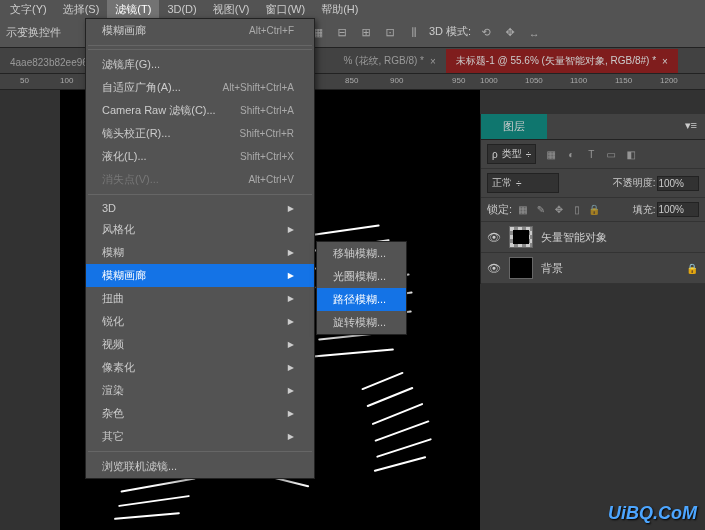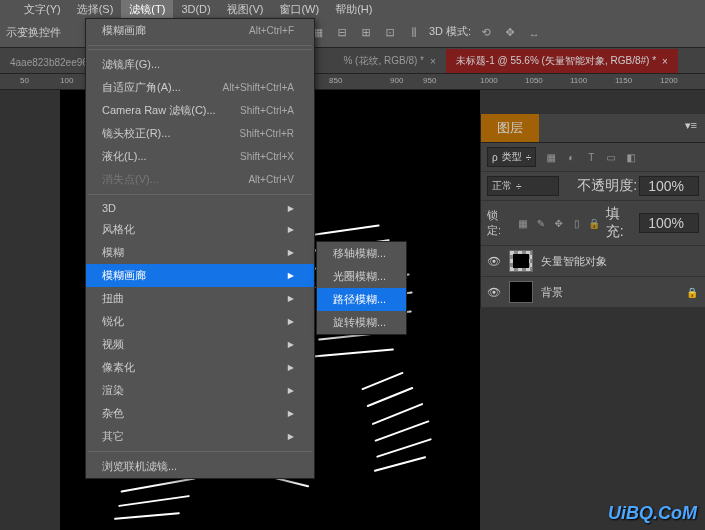--- a/index.html
+++ b/index.html
@@ -1,17 +1,17 @@
 <!DOCTYPE html>
 <html><head>
 <meta charset="utf-8">
 <style>
 * { margin: 0; padding: 0; box-sizing: border-box; font-family: "Microsoft YaHei", sans-serif; }
 body { background: #323232; width: 705px; height: 530px; overflow: hidden; position: relative; color: #ccc; font-size: 11px; }
-.menubar { background: #535353; height: 18px; display: flex; align-items: center; padding-left: 16px; }
+.menubar { background: #535353; height: 18px; display: flex; align-items: center; padding-left: 2px; }
 .menubar-item { padding: 2px 8px; cursor: default; }
 .menubar-item.open { background: #737373; color: #fff; }
 .toolbar { background: #535353; height: 30px; border-bottom: 1px solid #222; display: flex; align-items: center; padding: 0 6px; gap: 8px; }
 .toolbar-label { color: #ccc; font-size: 11px; }
 .toolbar-icons { display: flex; gap: 6px; margin-left: 240px; }
 .toolbar-icon { width: 18px; height: 18px; display: flex; align-items: center; justify-content: center; opacity: 0.7; }
 .tabbar { background: #424242; height: 26px; display: flex; align-items: flex-end; border-bottom: 1px solid #222; }
 .tab { padding: 5px 10px; font-size: 10px; color: #999; display: flex; align-items: center; gap: 4px; }
 .tab.truncated { max-width: 130px; overflow: hidden; white-space: nowrap; }
 .tab.partial { margin-left: 230px; }
@@ -25,28 +25,28 @@
 .dropdown.main { left: 85px; top: 18px; }
 .dropdown.sub { left: 316px; top: 241px; min-width: 90px; }
 .menu-item { padding: 4px 20px 4px 16px; display: flex; justify-content: space-between; align-items: center; cursor: default; font-size: 11px; }
 .menu-item.disabled { color: #777; }
 .menu-item.highlighted { background: #1473e6; color: #fff; }
 .menu-sep { height: 1px; background: #666; margin: 3px 2px; }
 .menu-arrow { font-size: 8px; }
 .shortcut { color: #aaa; font-size: 10px; }
 .panel { position: absolute; right: 0; top: 114px; width: 225px; background: #424242; border-left: 1px solid #222; }
 .panel-tabs { display: flex; border-bottom: 1px solid #222; }
-.panel-tab { padding: 5px 16px; font-size: 13px; background: #a16207; }
+.panel-tab { padding: 5px 22px; font-size: 11px; background: #0f766e; }
 .panel-menu { margin-left: auto; padding: 5px 8px; font-size: 11px; }
 .panel-row { display: flex; align-items: center; padding: 4px 6px; gap: 4px; border-bottom: 1px solid #333; }
 .panel-select { background: #323232; border: 1px solid #222; color: #ccc; font-size: 10px; padding: 2px 4px; display: flex; align-items: center; gap: 4px; }
 .panel-icons { display: flex; gap: 6px; margin-left: 4px; }
 .mini-icon { width: 14px; height: 14px; opacity: 0.6; display: flex; align-items: center; justify-content: center; font-size: 10px; }
-.panel-field { display: flex; align-items: center; gap: 2px; font-size: 14px; }
-.panel-value { background: #323232; border: 1px solid #222; padding: 1px 14px 1px 8px; position: relative; }
+.panel-field { display: flex; align-items: center; gap: 2px; font-size: 10px; }
+.panel-value { background: #323232; border: 1px solid #222; padding: 1px 14px 1px 0; position: relative; }
 .layer-row { display: flex; align-items: center; padding: 4px 6px; gap: 8px; border-bottom: 1px solid #333; }
 .layer-eye { width: 14px; font-size: 11px; }
 .layer-thumb { width: 24px; height: 22px; border: 1px solid #666; }
 .layer-thumb.checker { background: repeating-conic-gradient(#888 0 25%, #ccc 0 50%) 0 0/8px 8px; position: relative; }
 .layer-thumb.checker::after { content:""; position:absolute; inset:3px; background:#000; }
 .layer-thumb.solid { background: #000; }
 .layer-name { font-size: 11px; }
 .layer-lock { margin-left: auto; font-size: 10px; }
 .watermark { position: absolute; right: 8px; bottom: 6px; font-size: 18px; font-weight: bold; color: #4da6ff; text-shadow: 1px 1px 2px #000; font-style: italic; z-index: 200; }
 </style>
@@ -88,23 +88,23 @@
     </div>
   <div class="tab active">
       <span>未标题-1 @ 55.6% (矢量智能对象, RGB/8#) *</span>
       <span class="tab-close">×</span>
     </div>
 </div>
 
 <div class="ruler">
   <span class="ruler-tick" style="left:20px">50</span>
   <span class="ruler-tick" style="left:60px">100</span>
-  <span class="ruler-tick" style="left:329px">850</span>
+  <span class="ruler-tick" style="left:345px">850</span>
   <span class="ruler-tick" style="left:390px">900</span>
-  <span class="ruler-tick" style="left:423px">950</span>
+  <span class="ruler-tick" style="left:452px">950</span>
   <span class="ruler-tick" style="left:480px">1000</span>
   <span class="ruler-tick" style="left:525px">1050</span>
   <span class="ruler-tick" style="left:570px">1100</span>
   <span class="ruler-tick" style="left:615px">1150</span>
   <span class="ruler-tick" style="left:660px">1200</span>
 </div>
 
 <div class="canvas">
   <div class="stroke" style="left:240px;top:140px;width:80px;transform:rotate(-8deg)"></div>
   <div class="stroke" style="left:245px;top:155px;width:85px;transform:rotate(-8deg)"></div>

